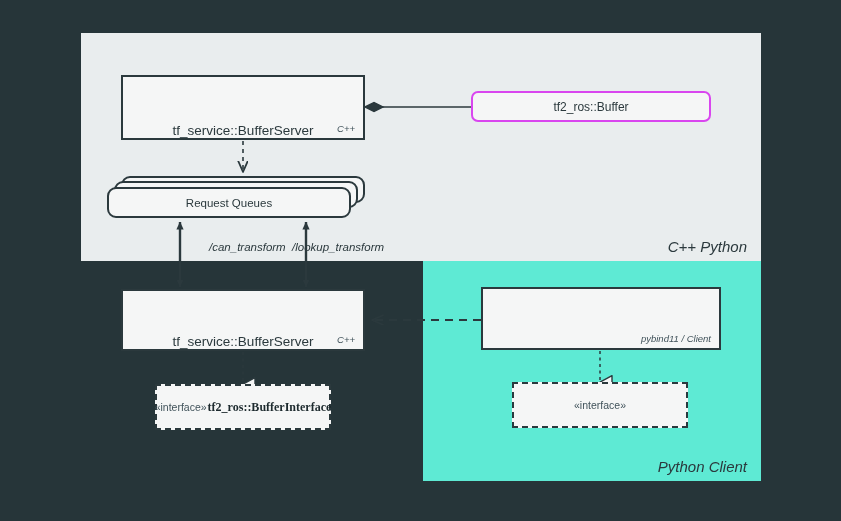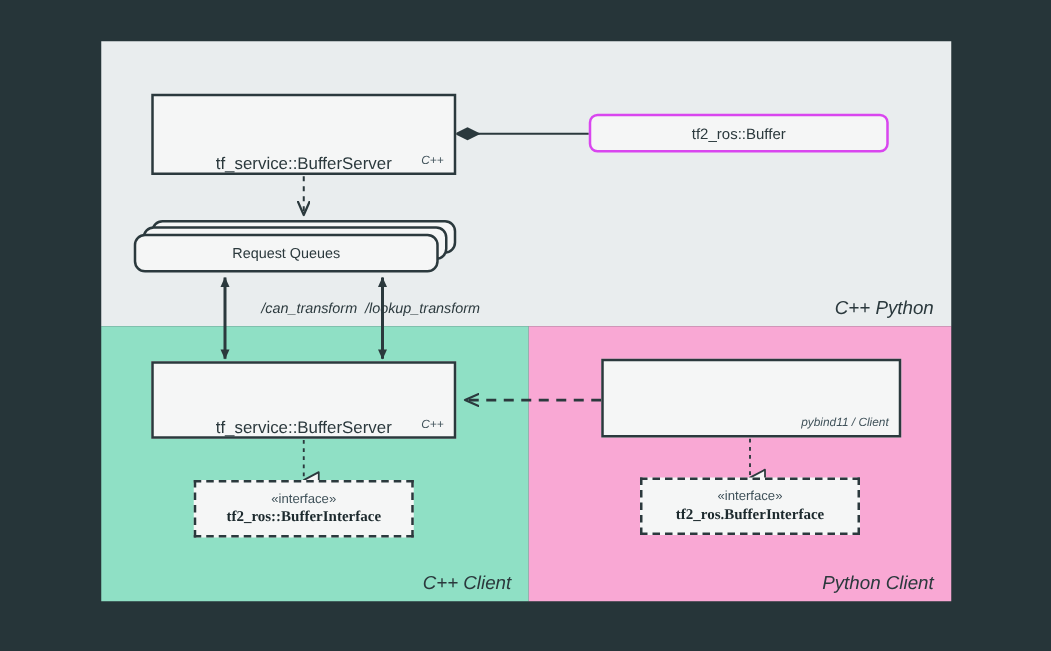--- a/index.html
+++ b/index.html
@@ -32,21 +32,21 @@
     background: #e9edee;
   }
   #panel-cppclient {
     left: 81px; top: 261px;
     width: 342px; height: 220px;
     background: #8fe0c5;
   }
   #panel-pyclient {
     left: 423px; top: 261px;
     width: 338px; height: 220px;
-    background: #f9a8d4;
+    background: #5eead4;
   }
 
   .region-label {
     position: absolute;
     font-style: italic;
     font-size: 15px;
     color: #2b393d;
     white-space: nowrap;
   }
   #label-server   { right: 14px; bottom: 6px; }
@@ -119,21 +119,21 @@
   }
   .queue-layer.l3 .title { font-size: 11.5px; color: #2b393d; white-space: nowrap; }
 
   
   .ifacebox {
     position: absolute;
     box-sizing: border-box;
     background: #f5f6f6;
     border: 2.5px dashed #2b393d;
     display: flex;
-    flex-direction: column;
+    flex-direction: row;
     align-items: center;
     justify-content: center;
     gap: 1px;
   }
   .ifacebox .stereoname {
     font-size: 10.5px;
     color: #40525a;
   }
   .ifacebox .ifacename {
     font-size: 12px;
@@ -166,23 +166,20 @@
 </style>
 </head>
 <body>
 
 <div id="canvas">
 
   <div class="panel" id="panel-server">
     <div class="region-label" id="label-server">C++ Python</div>
   </div>
 
-  <div class="panel" id="panel-cppclient">
-    <div class="region-label" id="label-cppclient">C++ Client</div>
-  </div>
 
   <div class="panel" id="panel-pyclient">
     <div class="region-label" id="label-pyclient">Python Client</div>
   </div>
 
   <svg id="connectors" viewBox="0 0 841 521" width="841" height="521">
     <defs>
       <marker id="arrow-solid" markerWidth="9" markerHeight="9" refX="7.5" refY="3.6" orient="auto" markerUnits="userSpaceOnUse">
         <path d="M0,0 L8,3.6 L0,7.2 z" fill="#2b393d"></path>
       </marker>
@@ -263,16 +260,15 @@
     <span class="stereo">pybind11 / Client</span>
   </div>
 
   <div class="ifacebox" id="iface-cpp">
     <span class="stereoname">«interface»</span>
     <span class="ifacename">tf2_ros::BufferInterface</span>
   </div>
 
   <div class="ifacebox" id="iface-py">
     <span class="stereoname">«interface»</span>
-    <span class="ifacename">tf2_ros.BufferInterface</span>
   </div>
 
 </div>
 
 </body></html>

